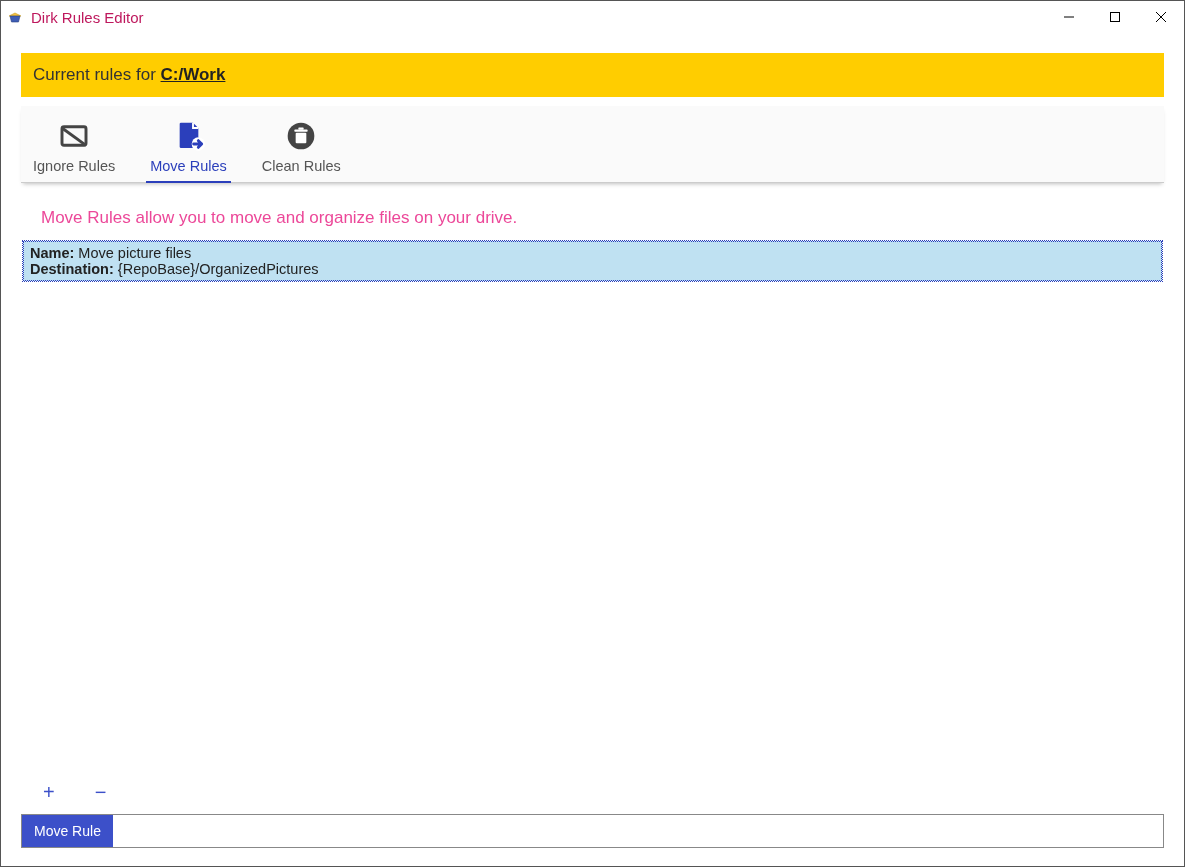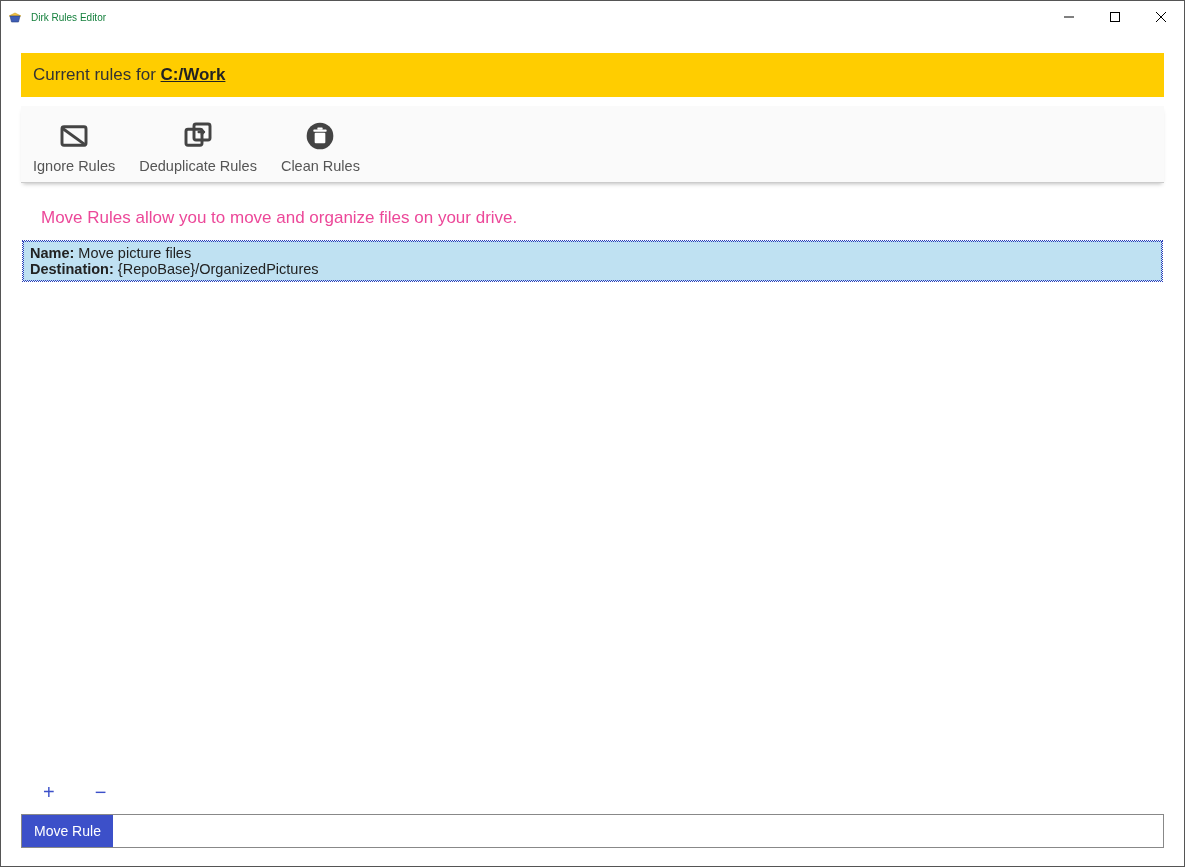--- a/index.html
+++ b/index.html
@@ -27,22 +27,22 @@
     }
     .titlebar .app-icon {
       width: 16px;
       height: 16px;
       margin-right: 8px;
       display: flex;
       align-items: center;
       justify-content: center;
     }
     .titlebar .title {
-      font-size: 10px;
-      color: #15803d;
+      font-size: 15px;
+      color: #be185d;
       flex: 1;
     }
     .win-controls {
       display: flex;
       height: 100%;
     }
     .win-btn {
       width: 46px;
       height: 100%;
       display: flex;
@@ -66,21 +66,21 @@
       color: #333;
     }
     .rules-header .path {
       font-weight: 700;
       color: #222;
       text-decoration: underline;
     }
     
     .tabs-row {
       display: flex;
-      gap: 0;
+      gap: 11px;
       margin-top: 9px;
       border-bottom: 1px solid #ccc;
       box-shadow: 0 3px 4px -2px rgba(0,0,0,0.25);
       background: #fafafa;
       padding-top: 14px;
     }
     .tab {
       display: flex;
       flex-direction: column;
       align-items: center;
@@ -208,31 +208,34 @@
     <div class="tab">
       <span class="tab-icon">
         <svg width="32" height="32" viewBox="0 0 24 24">
           <rect x="3" y="5" width="18" height="14" rx="1.5" fill="none" stroke="#444" stroke-width="2.2"></rect>
           <line x1="3" y1="6" x2="21" y2="19" stroke="#444" stroke-width="2.2"></line>
         </svg>
       </span>
       <span class="tab-label">Ignore Rules</span>
     </div>
 
-
-    <div class="tab">
+    <div class="tab active">
       <span class="tab-icon">
         <svg width="32" height="32" viewBox="0 0 24 24">
-          <rect x="3" y="7" width="12" height="12" rx="1.5" fill="none" stroke="#444" stroke-width="2.2"></rect>
-          <rect x="9" y="3" width="12" height="12" rx="1.5" fill="none" stroke="#444" stroke-width="2.2"></rect>
-          <path d="M12.5 9 h4 m0 0 l-1.6 -1.6 m1.6 1.6 l-1.6 1.6" fill="none" stroke="#444" stroke-width="1.8" stroke-linecap="round" stroke-linejoin="round"></path>
+          <path d="M6 2 h9 l4 4 v14 a1 1 0 0 1 -1 1 h-12 a1 1 0 0 1 -1 -1 v-17 a1 1 0 0 1 1 -1 z" fill="#2b3fbb"></path>
+          <path d="M15 2 v4 h4" fill="none" stroke="#fff" stroke-width="1.4"></path>
+          <path d="M14 15 h5 m0 0 l-2 -2 m2 2 l-2 2" fill="none" stroke="#2b3fbb" stroke-width="2.4" stroke-linecap="round" stroke-linejoin="round"></path>
+          <path d="M14 15 h5 m0 0 l-2 -2 m2 2 l-2 2" fill="none" stroke="#2b3fbb" stroke-width="2" stroke-linecap="round" stroke-linejoin="round" transform="translate(0.5,0)"></path>
+          <circle cx="19" cy="18" r="5" fill="#fff"></circle>
+          <path d="M15.5 18 h6 m0 0 l-2.5 -2.5 m2.5 2.5 l-2.5 2.5" fill="none" stroke="#2b3fbb" stroke-width="2.2" stroke-linecap="round" stroke-linejoin="round"></path>
         </svg>
       </span>
-      <span class="tab-label">Deduplicate Rules</span>
-    </div>
+      <span class="tab-label">Move Rules</span>
+    </div>
+
 
     <div class="tab">
       <span class="tab-icon">
         <svg width="32" height="32" viewBox="0 0 24 24">
           <circle cx="12" cy="12" r="10" fill="#444"></circle>
           <rect x="8" y="9.5" width="8" height="8" rx="0.8" fill="#fff"></rect>
           <rect x="7" y="7.2" width="10" height="1.6" rx="0.6" fill="#fff"></rect>
           <rect x="10" y="5.7" width="4" height="1.6" rx="0.5" fill="#fff"></rect>
         </svg>
       </span>

